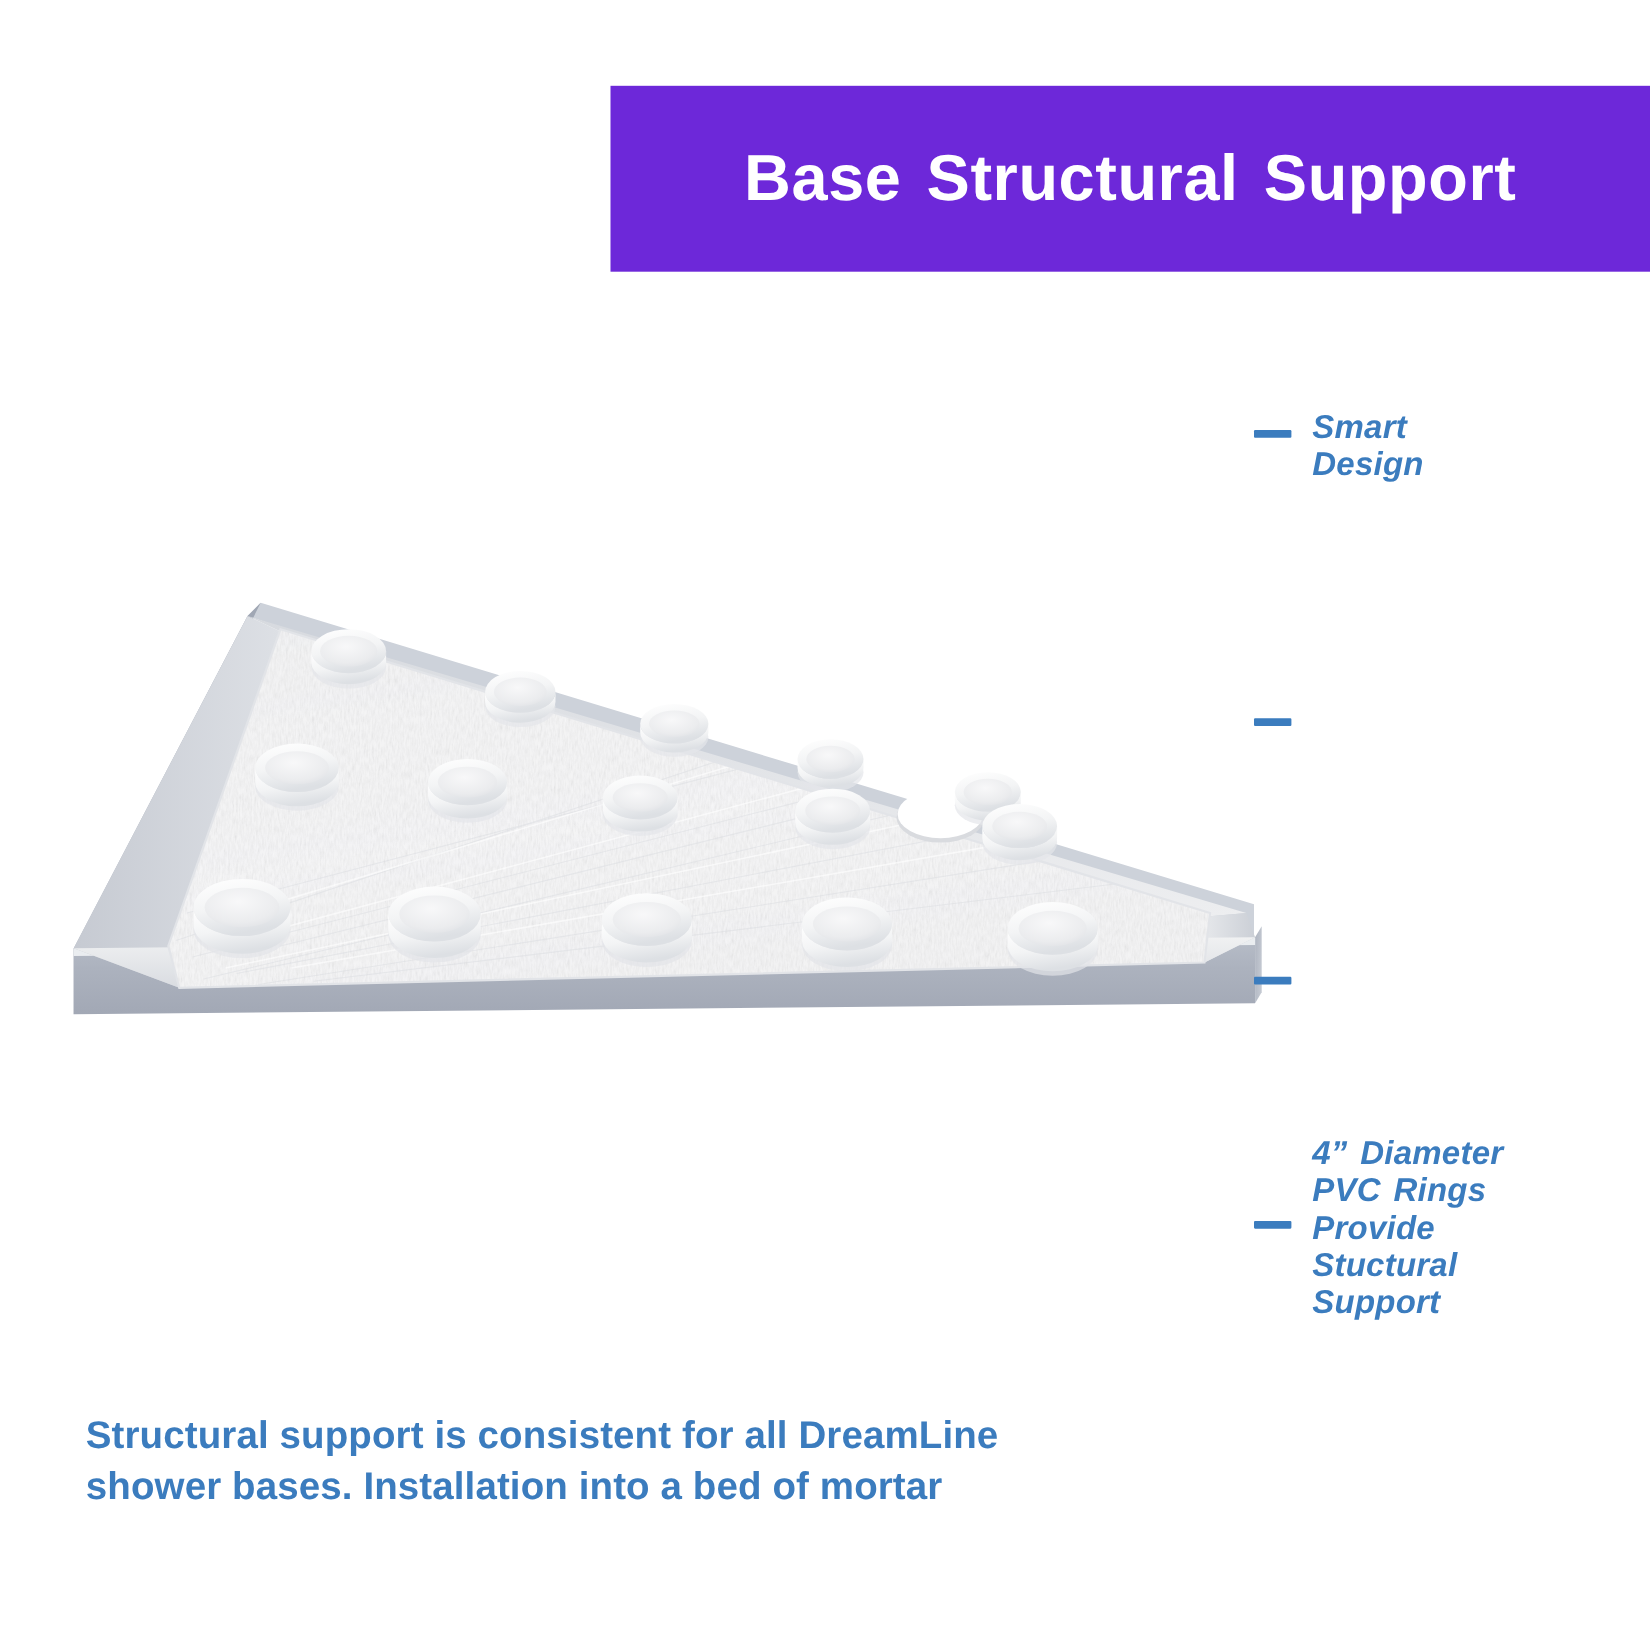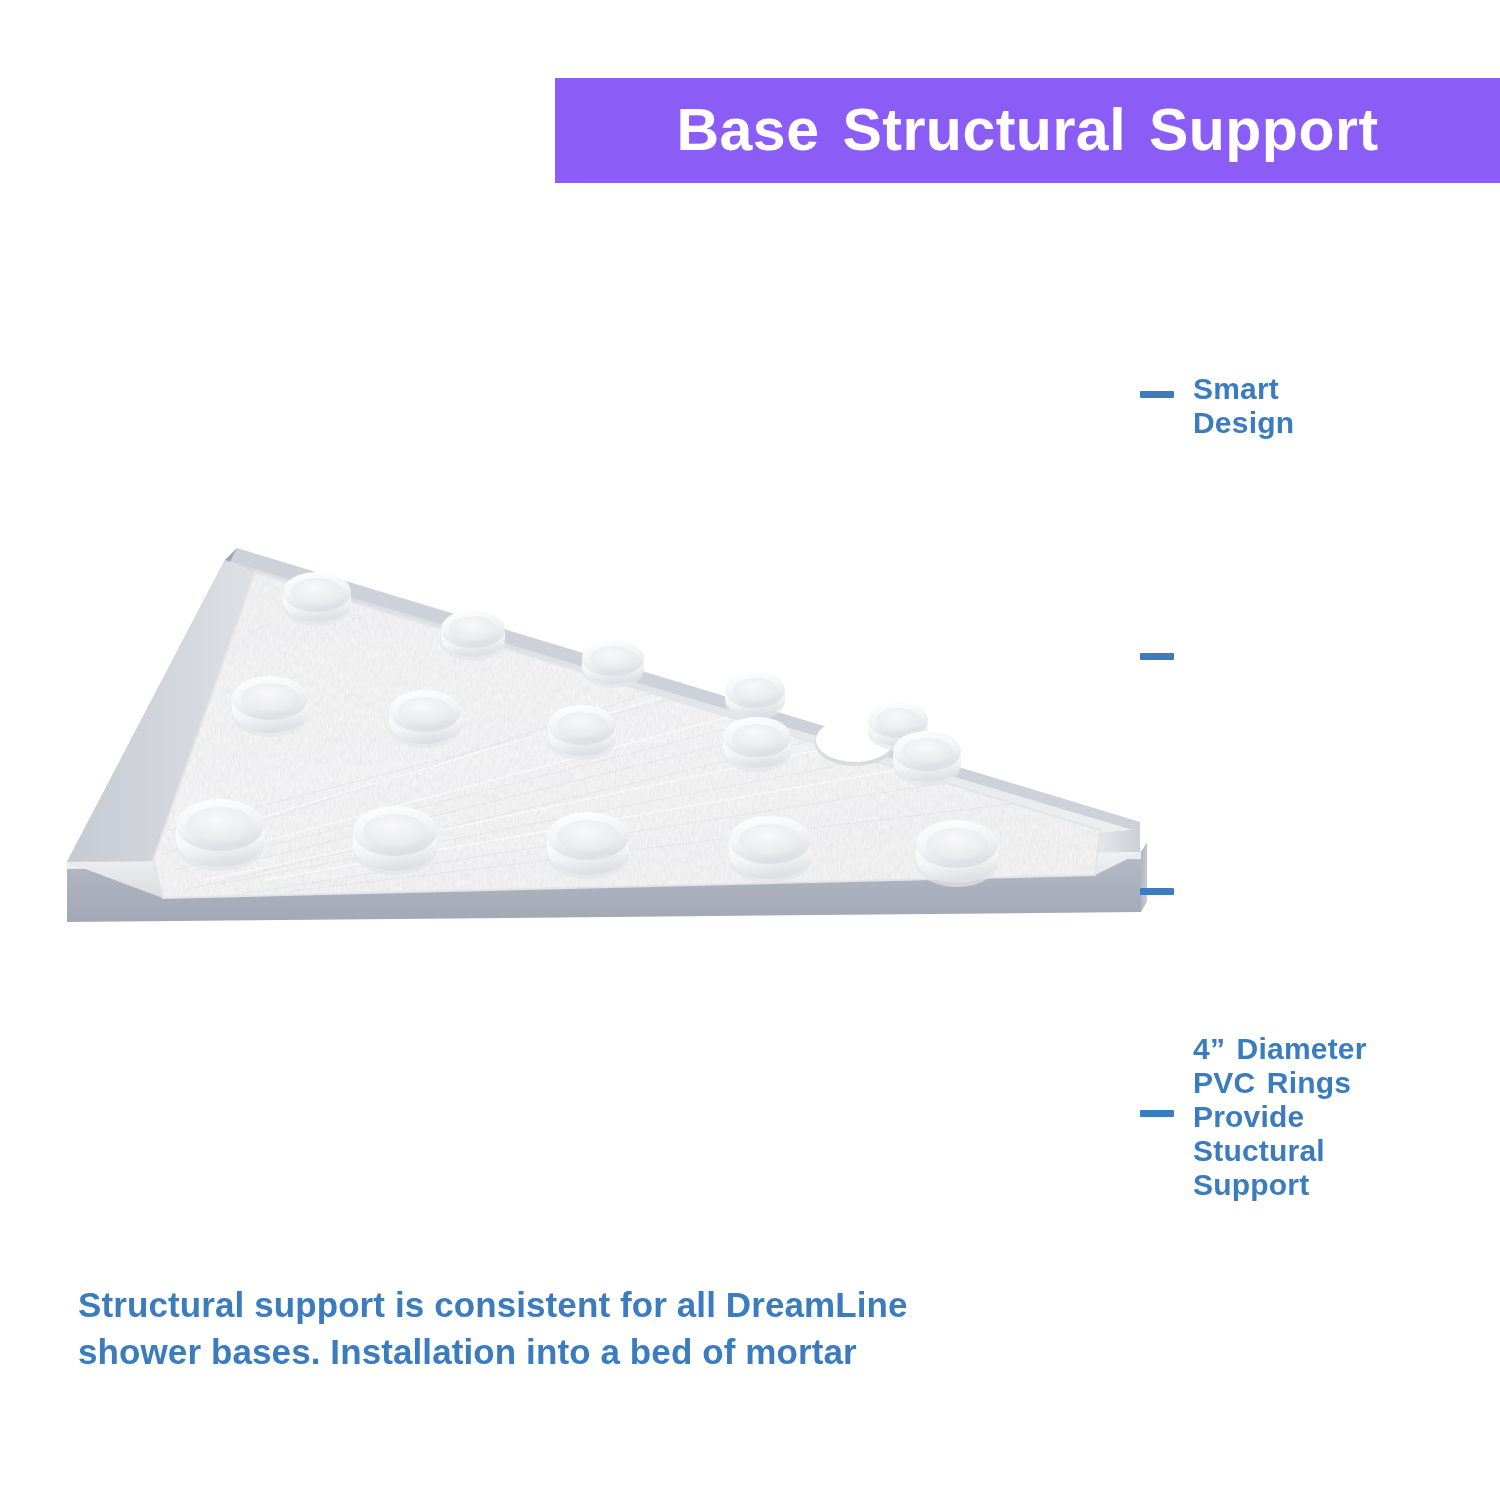--- a/index.html
+++ b/index.html
@@ -15,22 +15,22 @@
     font-family: "Liberation Sans", sans-serif;
     -webkit-font-smoothing: antialiased;
   }
 
   
   #header-banner {
     position: absolute;
     left: 555px;
     top: 78px;
     width: 945px;
-    height: 105px;
-    background: #8b5cf6;
+    height: 169px;
+    background: #6d28d9;
     display: flex;
     align-items: center;
     justify-content: center;
   }
   #page-title {
     color: #ffffff;
     font-size: 59px;
     font-weight: bold;
     letter-spacing: 0.5px;
     line-height: 1;
@@ -65,21 +65,21 @@
     margin-right: 19px;
   }
   .callout-text {
     color: #3B7CBE;
     font-size: 30px;
     font-weight: bold;
     line-height: 1.13;
     letter-spacing: 0.2px;
     word-spacing: 3px;
   }
-  .callout-text .ln { display: block; white-space: nowrap; }
+  .callout-text .ln { display: block; white-space: nowrap; font-style: italic; }
 
   
   #callout-smart-design       { top: 372px; }
   #callout-smart-design .callout-dash    { margin-top: 19px; }
 
   #callout-drain-opening      { top: 540px; }
   #callout-drain-opening .callout-dash   { margin-top: 113px; }
 
   #callout-fiberglass         { top: 868px; }
   #callout-fiberglass .callout-dash      { margin-top: 20px; }

